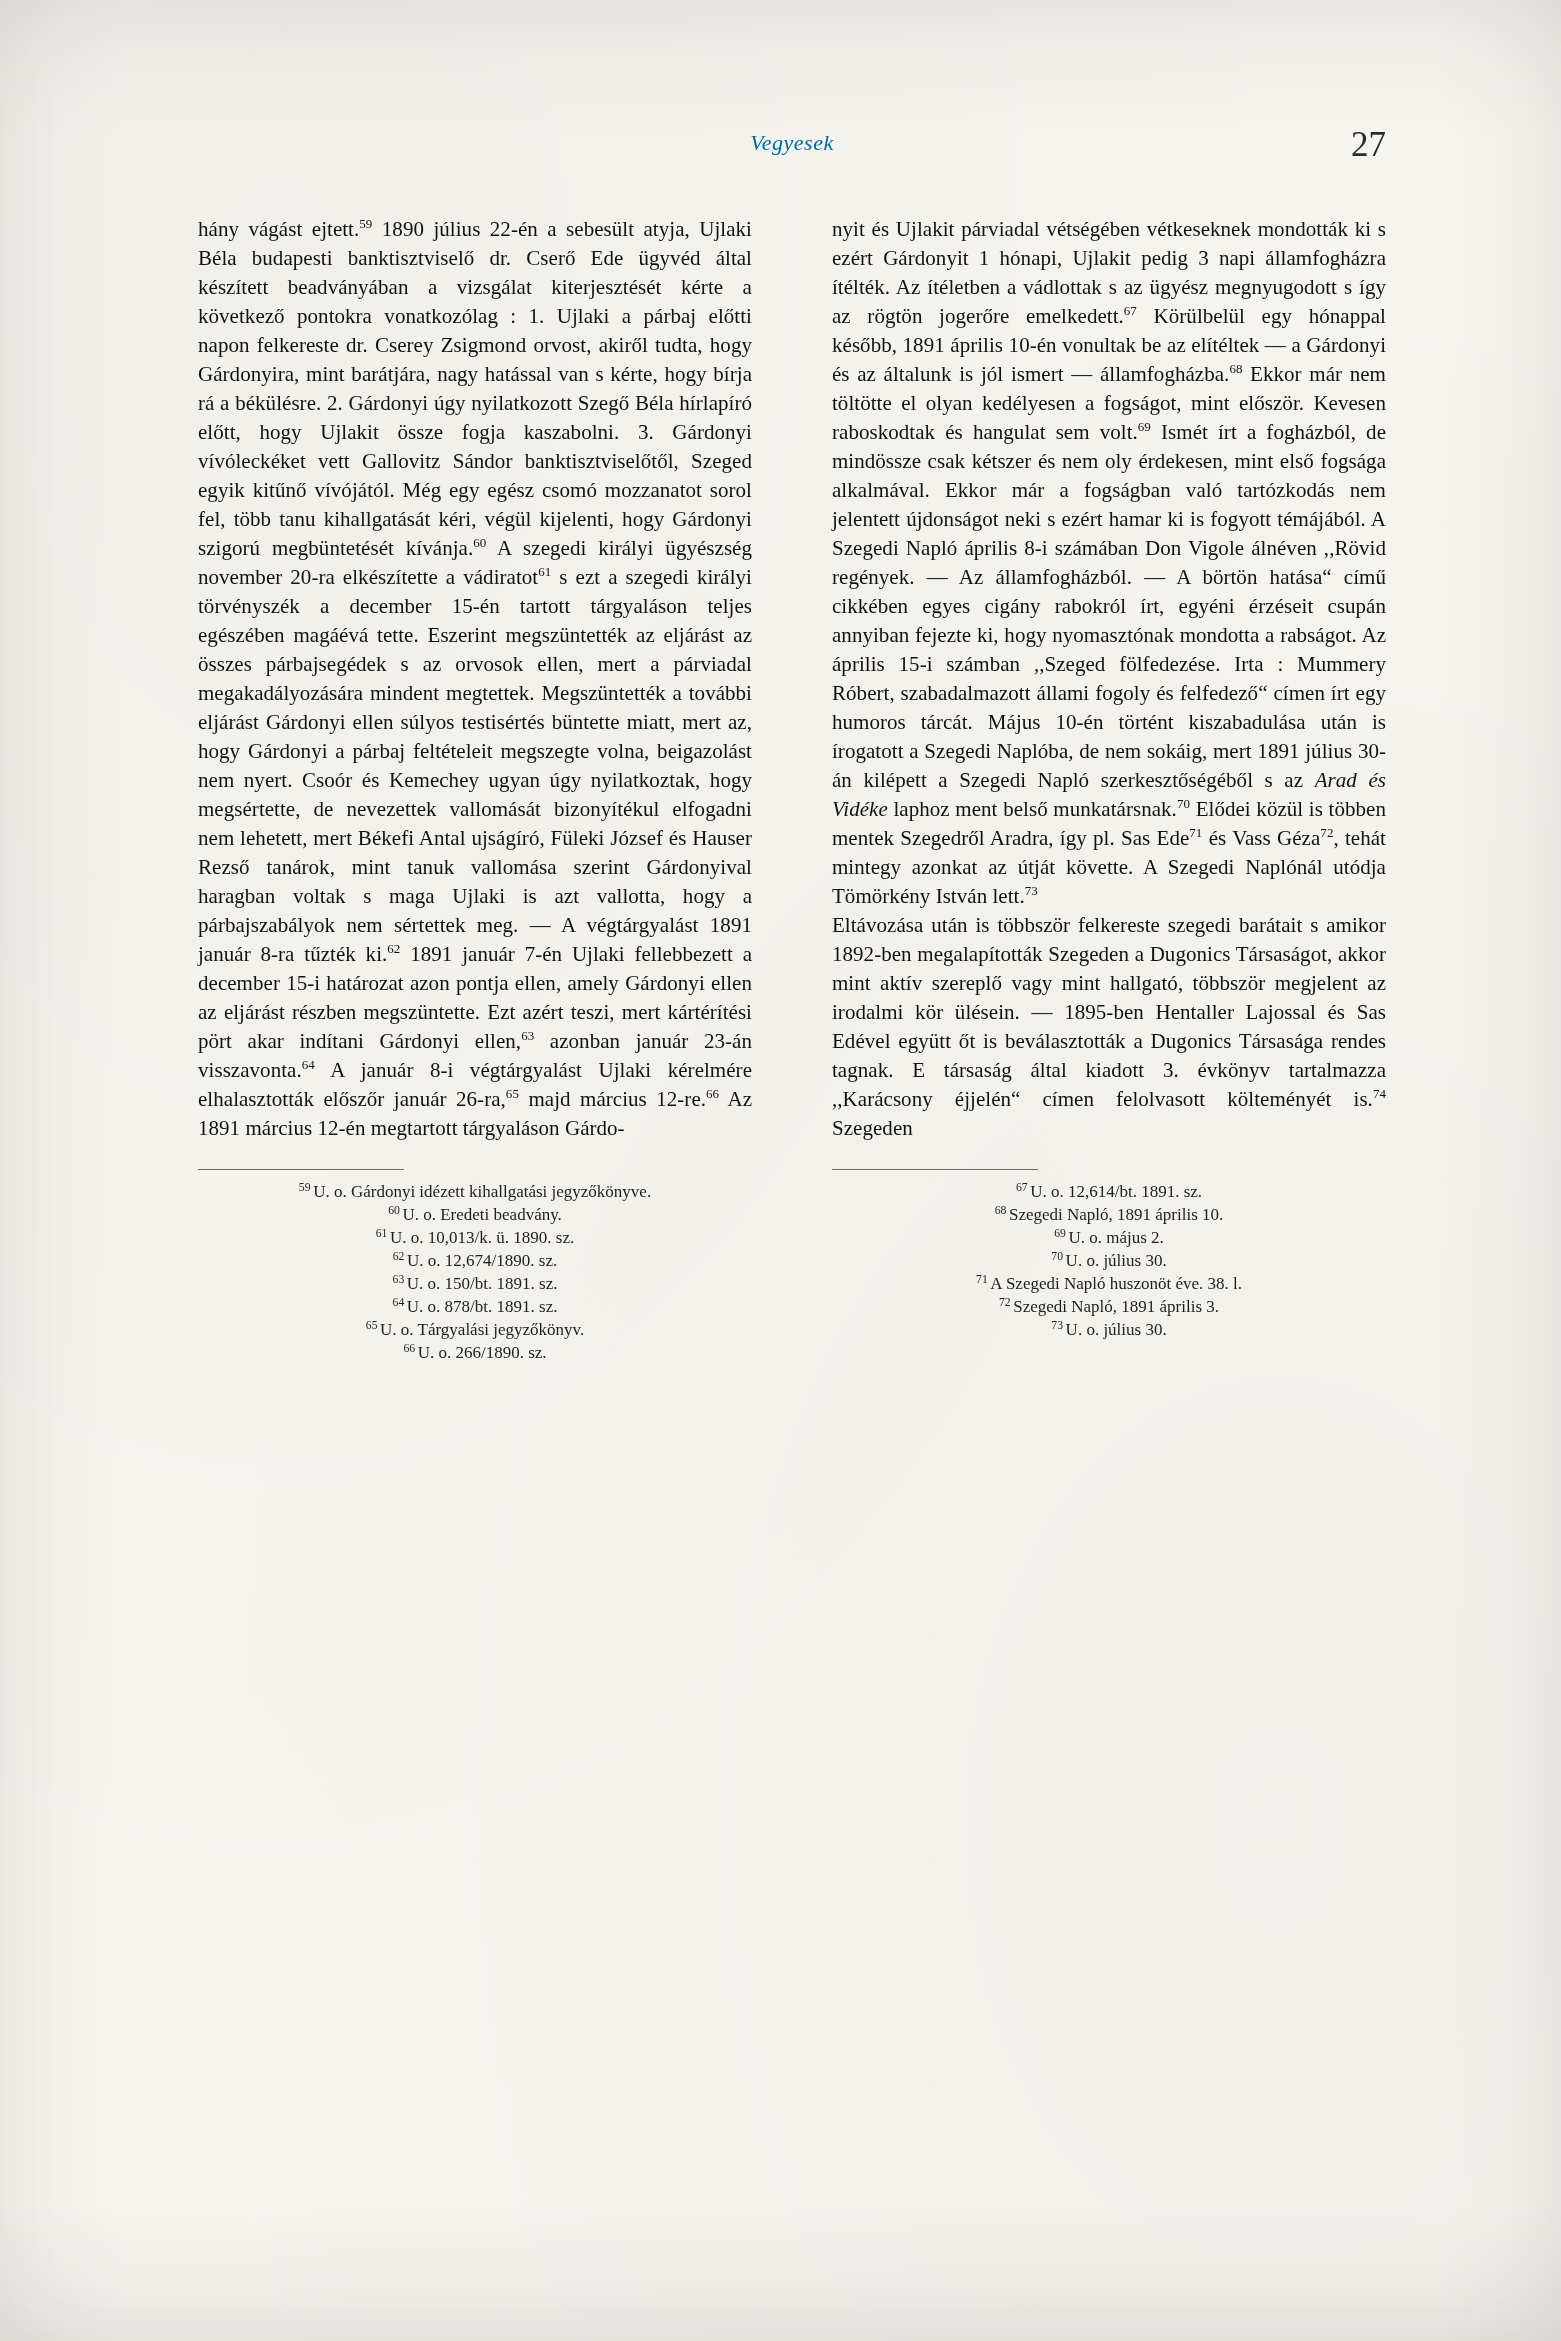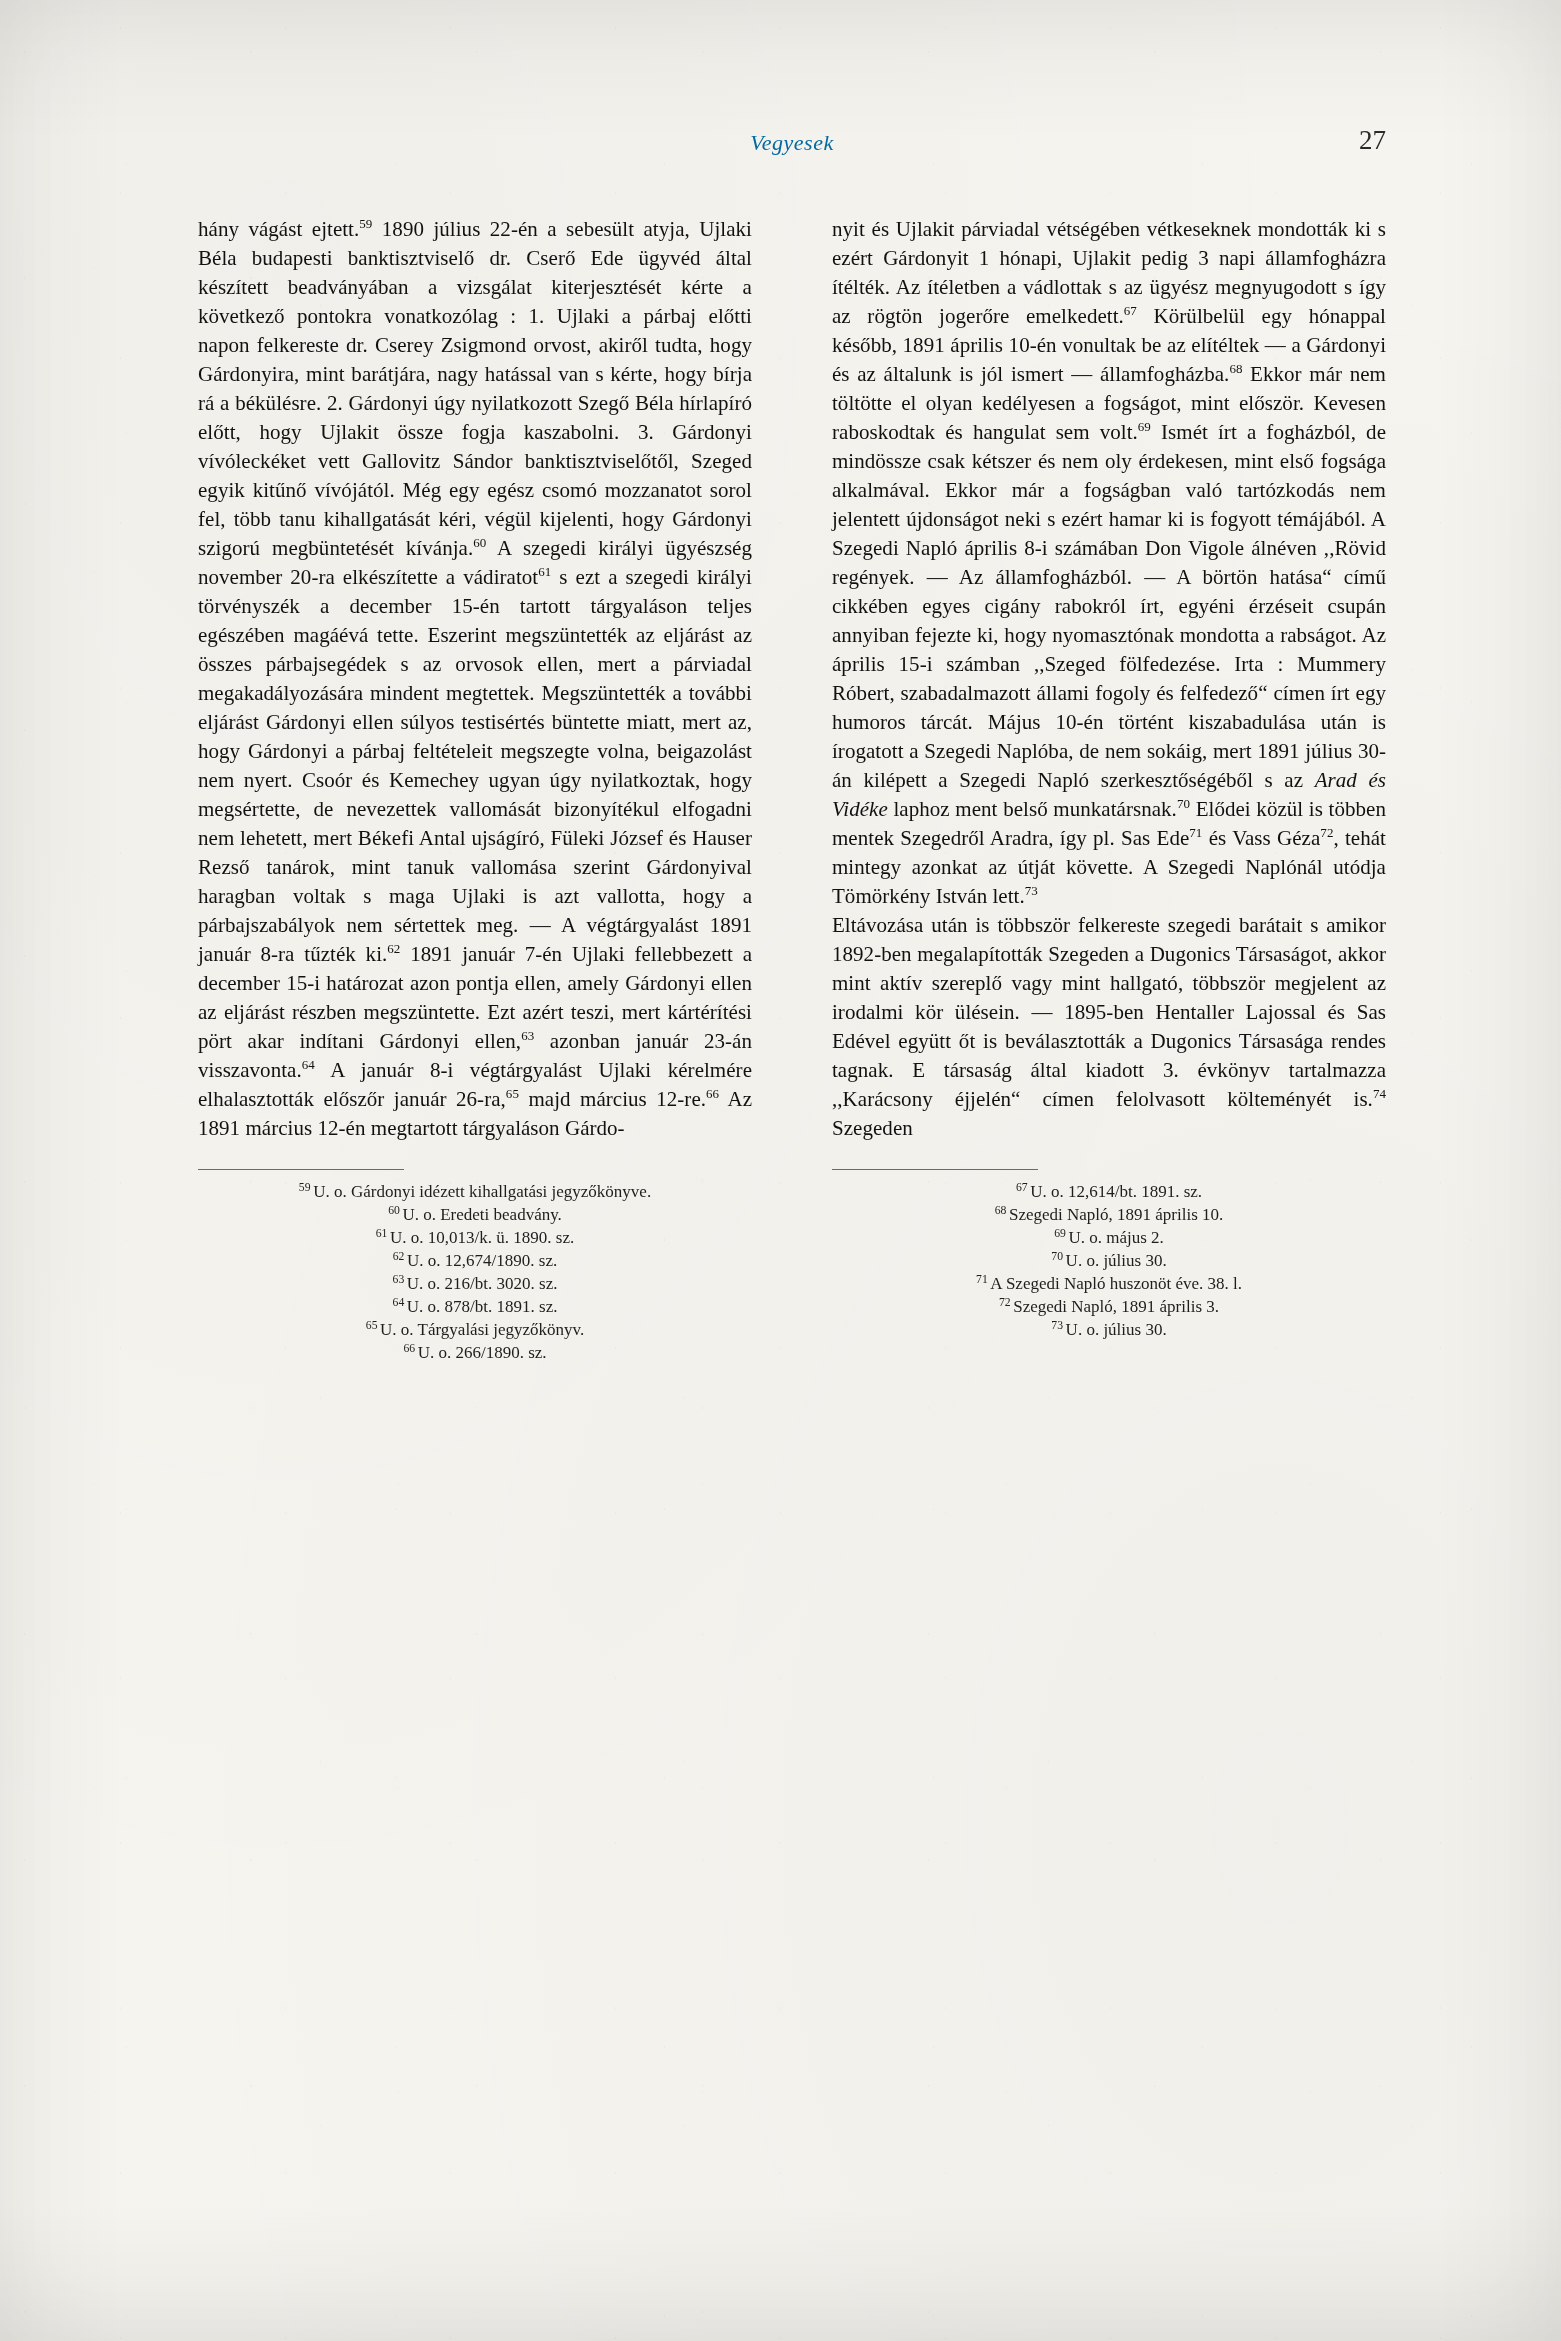--- a/index.html
+++ b/index.html
@@ -51,21 +51,21 @@
     font-family: "Liberation Serif", serif;
     font-style: italic;
     font-size: 22px;
     letter-spacing: 0.5px;
     color: #0369a1;
   }
   .page-number {
     position: absolute;
     right: 0;
     top: -5.2px;
-    font-size: 27px;
+    font-size: 35px;
     color: #2a2a2a;
   }
   .columns {
     display: flex;
     gap: 80px;
   }
   .col {
     width: 567px;
   }
   p.body {
@@ -143,21 +143,21 @@
 
       <div class="col">
         <p class="body">hány vágást ejtett.<sup>59</sup> 1890 július 22-én a sebesült atyja, Ujlaki Béla budapesti banktisztviselő dr. Cserő Ede ügyvéd által készített beadványában a vizsgálat kiterjesztését kérte a következő pontokra vonatkozólag : 1. Ujlaki a párbaj előtti napon felkereste dr. Cserey Zsigmond orvost, akiről tudta, hogy Gárdonyira, mint barátjára, nagy hatással van s kérte, hogy bírja rá a békülésre. 2. Gárdonyi úgy nyilatkozott Szegő Béla hírlapíró előtt, hogy Ujlakit össze fogja kaszabolni. 3. Gárdonyi vívóleckéket vett Gallovitz Sándor banktisztviselőtől, Szeged egyik kitűnő vívójától. Még egy egész csomó mozzanatot sorol fel, több tanu kihallgatását kéri, végül kijelenti, hogy Gárdonyi szigorú megbüntetését kívánja.<sup>60</sup> A szegedi királyi ügyészség november 20-ra elkészítette a vádiratot<sup>61</sup> s ezt a szegedi királyi törvényszék a december 15-én tartott tárgyaláson teljes egészében magáévá tette. Eszerint megszüntették az eljárást az összes párbajsegédek s az orvosok ellen, mert a párviadal megakadályozására mindent megtettek. Megszüntették a további eljárást Gárdonyi ellen súlyos testisértés büntette miatt, mert az, hogy Gárdonyi a párbaj feltételeit megszegte volna, beigazolást nem nyert. Csoór és Kemechey ugyan úgy nyilatkoztak, hogy megsértette, de nevezettek vallomását bizonyítékul elfogadni nem lehetett, mert Békefi Antal ujságíró, Füleki József és Hauser Rezső tanárok, mint tanuk vallomása szerint Gárdonyival haragban voltak s maga Ujlaki is azt vallotta, hogy a párbajszabályok nem sértettek meg. — A végtárgyalást 1891 január 8-ra tűzték ki.<sup>62</sup> 1891 január 7-én Ujlaki fellebbezett a december 15-i határozat azon pontja ellen, amely Gárdonyi ellen az eljárást részben megszüntette. Ezt azért teszi, mert kártérítési pört akar indítani Gárdonyi ellen,<sup>63</sup> azonban január 23-án visszavonta.<sup>64</sup> A január 8-i végtárgyalást Ujlaki kérelmére elhalasztották előszőr január 26-ra,<sup>65</sup> majd március 12-re.<sup>66</sup> Az 1891 március 12-én megtartott tárgyaláson Gárdo-</p>
 
         <div class="notes">
           <div class="notes-rule"></div>
           <p class="note"><sup>59</sup><span>U. o. Gárdonyi idézett kihallgatási jegyzőkönyve.</span></p>
           <p class="note"><sup>60</sup><span>U. o. Eredeti beadvány.</span></p>
           <p class="note"><sup>61</sup><span>U. o. 10,013/k. ü. 1890. sz.</span></p>
           <p class="note"><sup>62</sup><span>U. o. 12,674/1890. sz.</span></p>
-          <p class="note"><sup>63</sup><span>U. o. 216/bt. 3020. sz.</span></p>
+          <p class="note"><sup>63</sup><span>U. o. 150/bt. 1891. sz.</span></p>
           <p class="note"><sup>64</sup><span>U. o. 878/bt. 1891. sz.</span></p>
           <p class="note"><sup>65</sup><span>U. o. Tárgyalási jegyzőkönyv.</span></p>
           <p class="note"><sup>66</sup><span>U. o. 266/1890. sz.</span></p>
         </div>
       </div>
 
       <div class="col">
         <p class="body">nyit és Ujlakit párviadal vétségében vétkeseknek mondották ki s ezért Gárdonyit 1 hónapi, Ujlakit pedig 3 napi államfogházra ítélték. Az ítéletben a vádlottak s az ügyész megnyugodott s így az rögtön jogerőre emelkedett.<sup>67</sup> Körülbelül egy hónappal később, 1891 április 10-én vonultak be az elítéltek — a Gárdonyi és az általunk is jól ismert — államfogházba.<sup>68</sup> Ekkor már nem töltötte el olyan kedélyesen a fogságot, mint először. Kevesen raboskodtak és hangulat sem volt.<sup>69</sup> Ismét írt a fogházból, de mindössze csak kétszer és nem oly érdekesen, mint első fogsága alkalmával. Ekkor már a fogságban való tartózkodás nem jelentett újdonságot neki s ezért hamar ki is fogyott témájából. A Szegedi Napló április 8-i számában Don Vigole álnéven ,,Rövid regények. — Az államfogházból. — A börtön hatása“ című cikkében egyes cigány rabokról írt, egyéni érzéseit csupán annyiban fejezte ki, hogy nyomasztónak mondotta a rabságot. Az április 15-i számban ,,Szeged fölfedezése. Irta : Mummery Róbert, szabadalmazott állami fogoly és felfedező“ címen írt egy humoros tárcát. Május 10-én történt kiszabadulása után is írogatott a Szegedi Naplóba, de nem sokáig, mert 1891 július 30-án kilépett a Szegedi Napló szerkesztőségéből s az <i>Arad és Vidéke</i> laphoz ment belső munkatársnak.<sup>70</sup> Elődei közül is többen mentek Szegedről Aradra, így pl. Sas Ede<sup>71</sup> és Vass Géza<sup>72</sup>, tehát mintegy azonkat az útját követte. A Szegedi Naplónál utódja Tömörkény István lett.<sup>73</sup></p>
         <p class="body">Eltávozása után is többször felkereste szegedi barátait s amikor 1892-ben megalapították Szegeden a Dugonics Társaságot, akkor mint aktív szereplő vagy mint hallgató, többször megjelent az irodalmi kör ülésein. — 1895-ben Hentaller Lajossal és Sas Edével együtt őt is beválasztották a Dugonics Társasága rendes tagnak. E társaság által kiadott 3. évkönyv tartalmazza ,,Karácsony éjjelén“ címen felolvasott költeményét is.<sup>74</sup> Szegeden</p>
 

